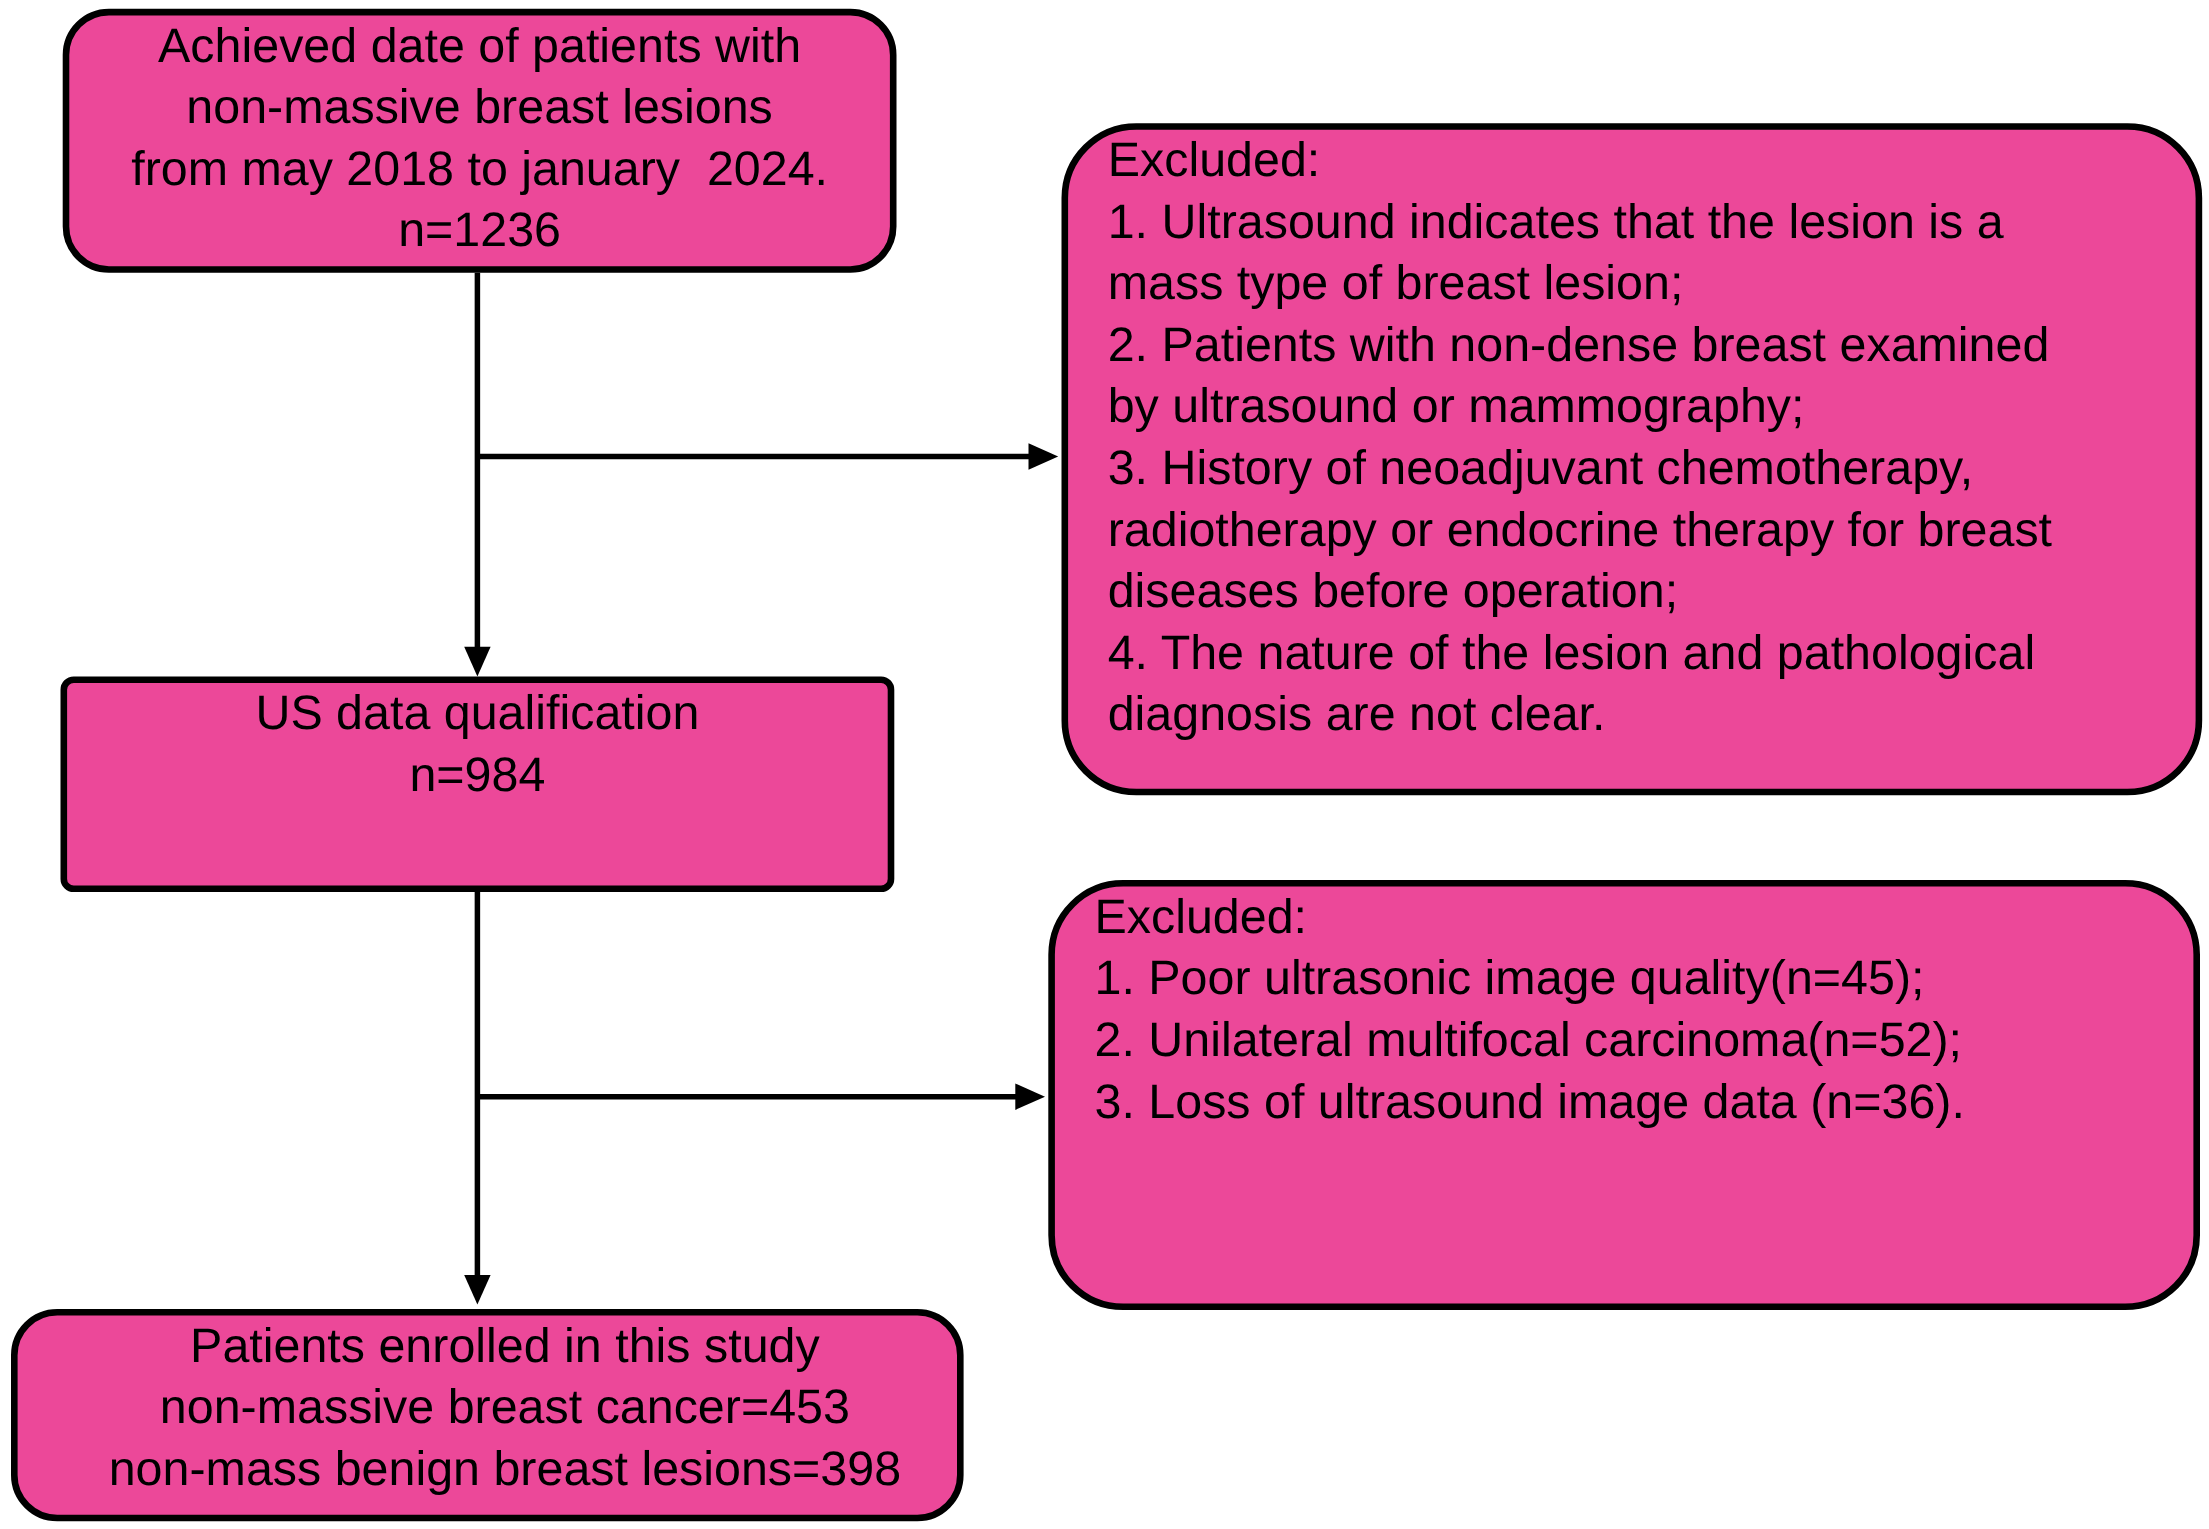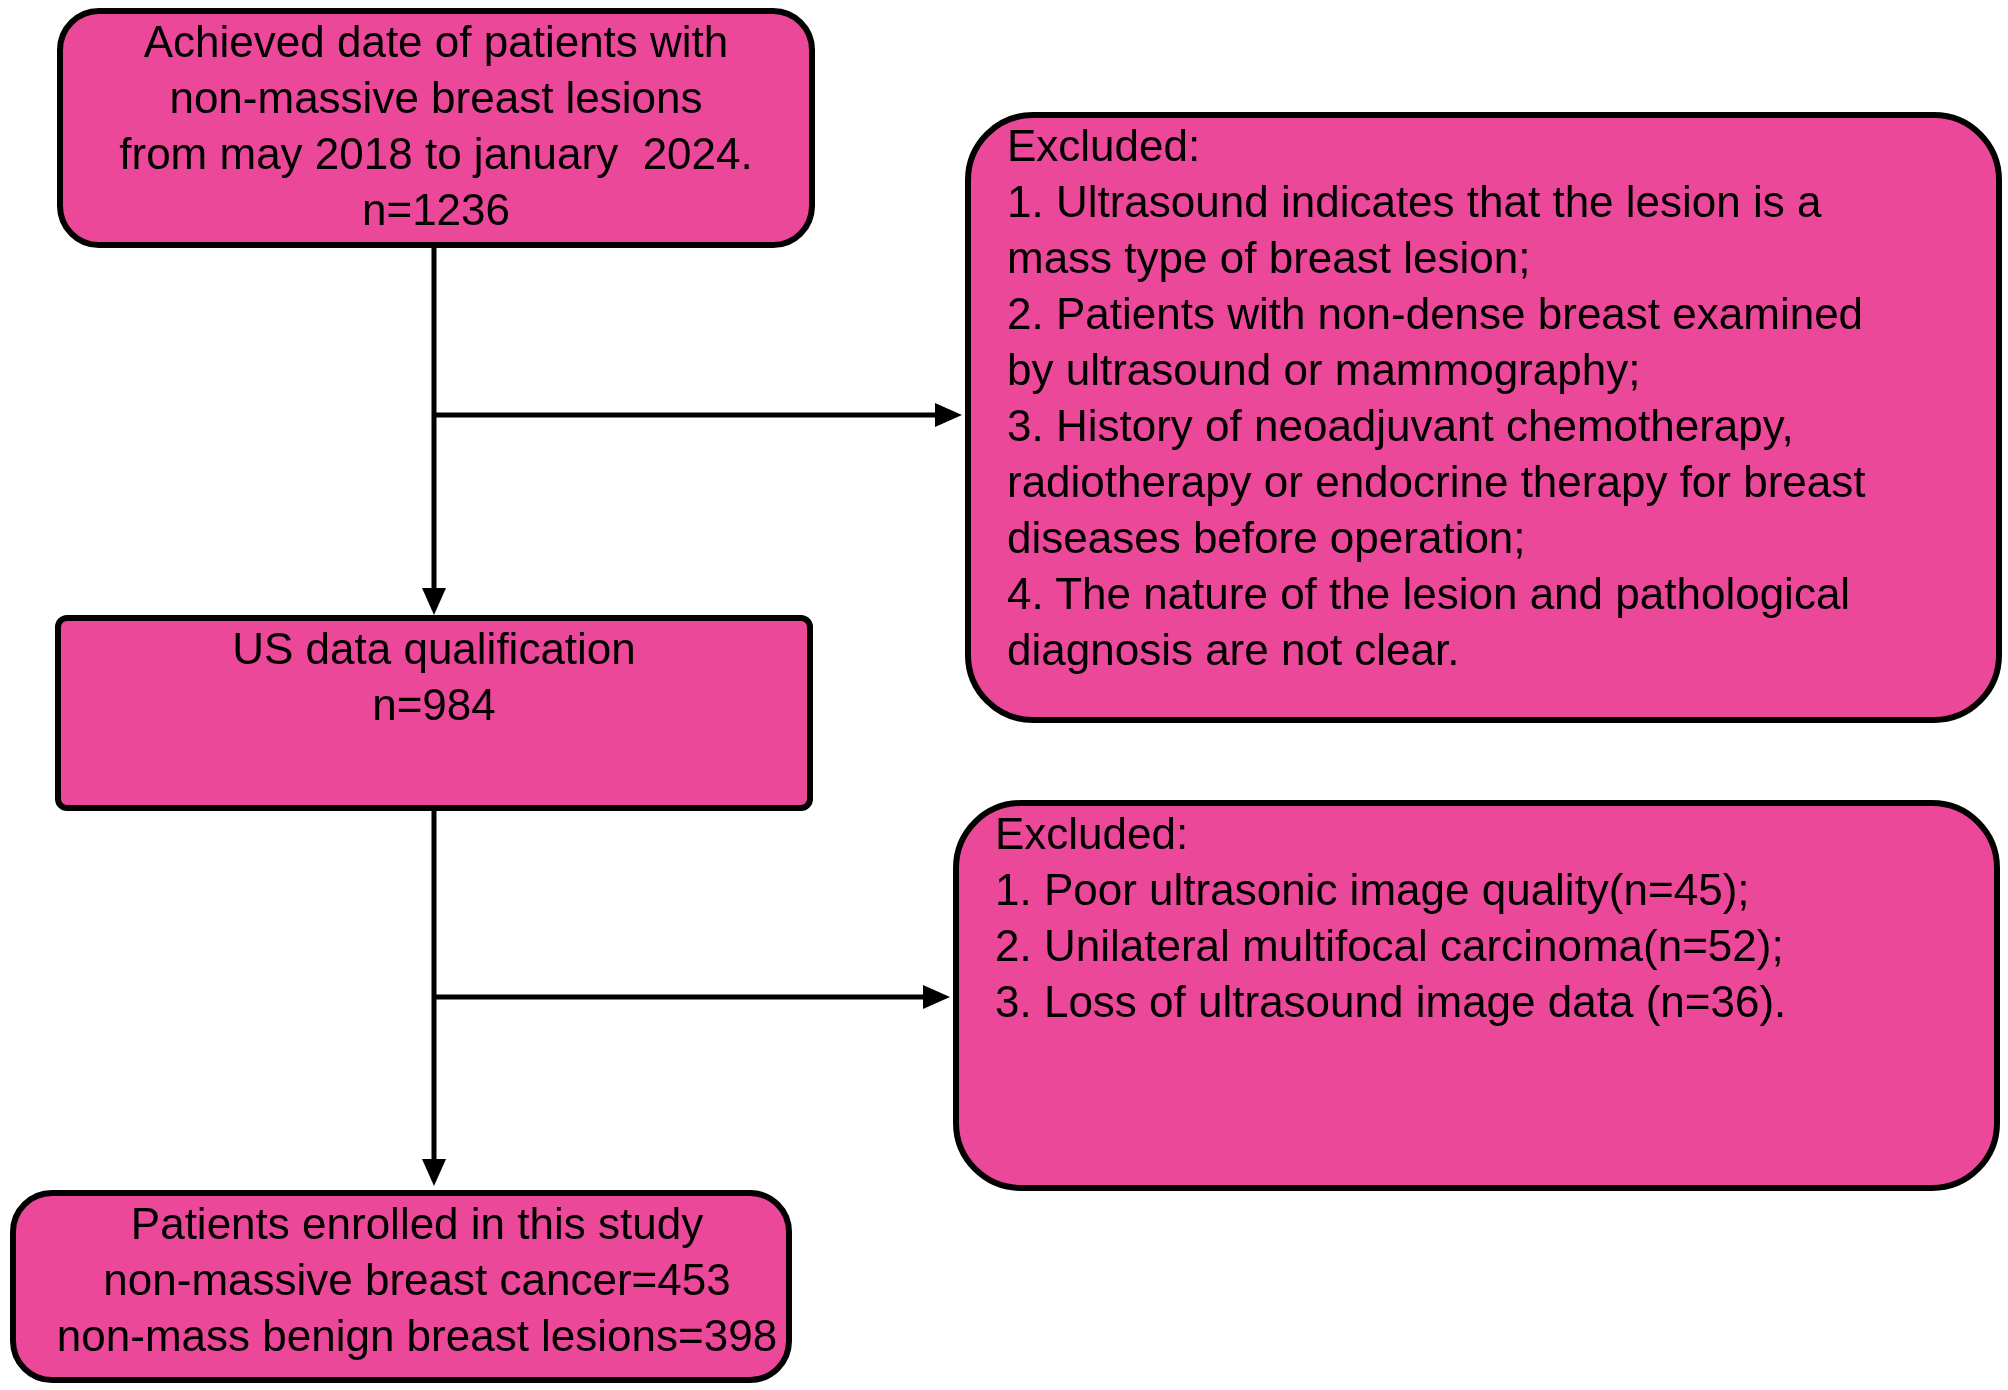--- a/index.html
+++ b/index.html
@@ -61,21 +61,21 @@
   .box-excluded2 {
     left: 953px; top: 800px;
     width: 1047px; height: 391px;
     border-radius: 68px;
     justify-content: flex-start;
     padding-left: 36px;
     padding-right: 16px;
   }
   .box-enrolled {
     left: 10px;  top: 1190px;
-    width: 782px; height: 193px;
+    width: 866px; height: 193px;
     border-radius: 42px;
     padding-left: 32px;
   }
 </style>
 </head>
 <body>
 
 <div class="canvas">
 
   <svg class="connectors" viewBox="0 0 2008 1390" xmlns="http://www.w3.org/2000/svg">

